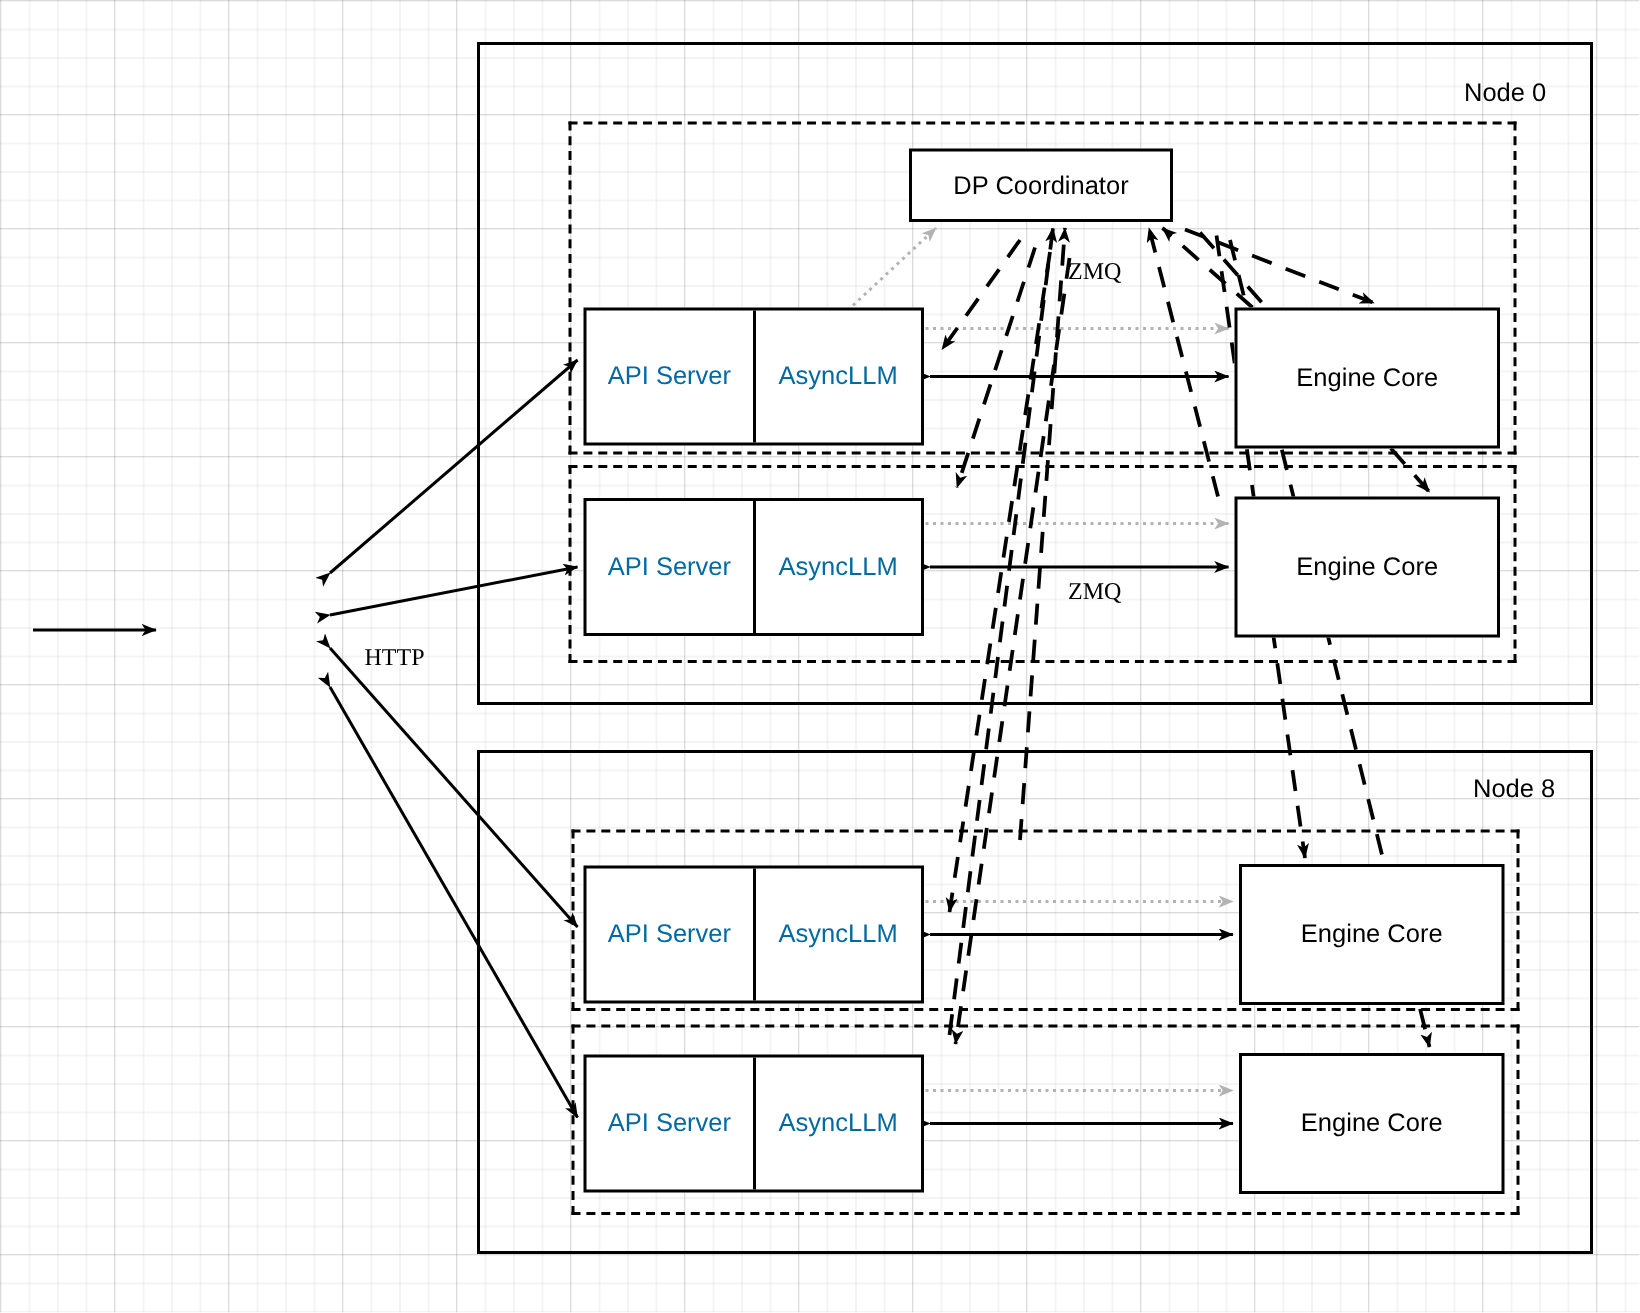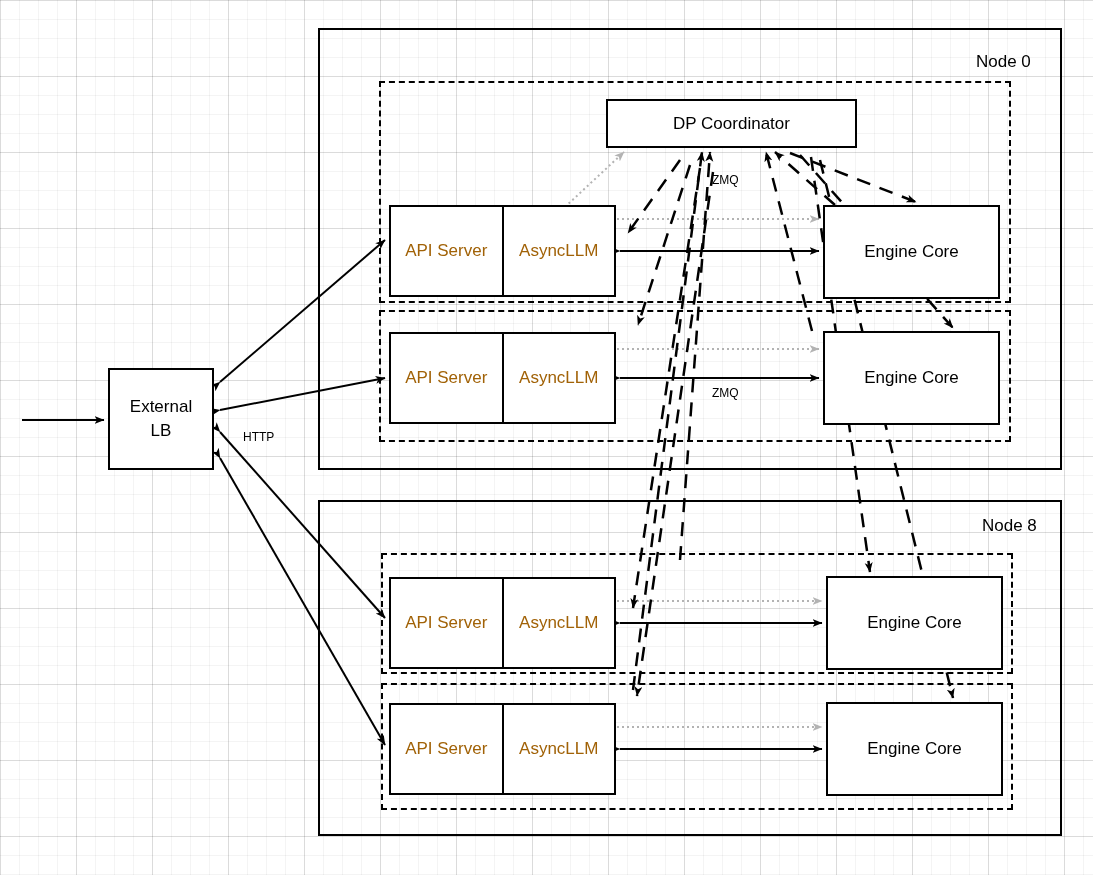--- a/index.html
+++ b/index.html
@@ -57,21 +57,21 @@
     display: flex;
     flex-direction: row;
     align-items: stretch;
   }
   .unitbox .half {
     flex: 1 1 50%;
     display: flex;
     align-items: center;
     justify-content: center;
     font-size: 17px;
-    color: #a16207;
+    color: #0369a1;
     white-space: nowrap;
   }
   .unitbox .half.left {
     border-right: 2px solid #000000;
   }
   .simplebox {
     position: absolute;
     border: 2px solid #000000;
     background: #ffffff;
     box-sizing: border-box;
@@ -91,24 +91,25 @@
     flex-direction: column;
     align-items: center;
     justify-content: center;
     font-size: 17px;
     line-height: 24px;
     color: #000000;
     text-align: center;
   }
   .edgelabel {
     position: absolute;
-    font-size: 12px;
+    font-size: 16px;
     color: #000000;
     background: transparent;
     white-space: nowrap;
+    font-family: Liberation Serif, serif;
   }
 </style>
 </head>
 <body>
 
 <div id="canvas">
 
   <svg id="edges" viewBox="0 0 1093 875" xmlns="http://www.w3.org/2000/svg">
     <defs>
       <marker id="ah" markerWidth="12" markerHeight="12" refX="9.5" refY="4" orient="auto" markerUnits="userSpaceOnUse">
@@ -202,30 +203,26 @@
       <line x1="690" y1="165" x2="638" y2="325" stroke="#000" stroke-width="2.5" stroke-dasharray="14 10" marker-end="url(#ah)"></line>
     </g>
     <g>
       <line x1="700" y1="168" x2="633" y2="608" stroke="#000" stroke-width="2.5" stroke-dasharray="14 10" marker-end="url(#ah)"></line>
     </g>
     <g>
       <line x1="713" y1="172" x2="637" y2="696" stroke="#000" stroke-width="2.5" stroke-dasharray="14 10" marker-end="url(#ah)"></line>
     </g>
   </svg>
 
-  <div class="lbbox" style="left:108px; top:368px; width:106px; height:102px;">
-    <span>External</span>
-    <span>LB</span>
-  </div>
   <div class="edgelabel" style="left:243px; top:430px;">HTTP</div>
 
   <div class="nodebox" style="left:318px; top:28px; width:744px; height:442px;"></div>
   <div class="nodelabel" style="left:976px; top:52px;">Node 0</div>
 
-  <div class="simplebox" style="left:606px; top:99px; width:251px; height:49px;">DP Coordinator</div>
+  <div class="simplebox" style="left:606px; top:99px; width:176px; height:49px;">DP Coordinator</div>
 
   <div class="groupbox" style="left:379px; top:81px; width:632px; height:222px;"></div>
   <div class="unitbox" style="left:389px; top:205px; width:227px; height:92px;">
     <div class="half left">API Server</div>
     <div class="half">AsyncLLM</div>
   </div>
   <div class="simplebox" style="left:823px; top:205px; width:177px; height:94px;">Engine Core</div>
   <div class="edgelabel" style="left:712px; top:173px;">ZMQ</div>
 
   <div class="groupbox" style="left:379px; top:310px; width:632px; height:132px;"></div>

